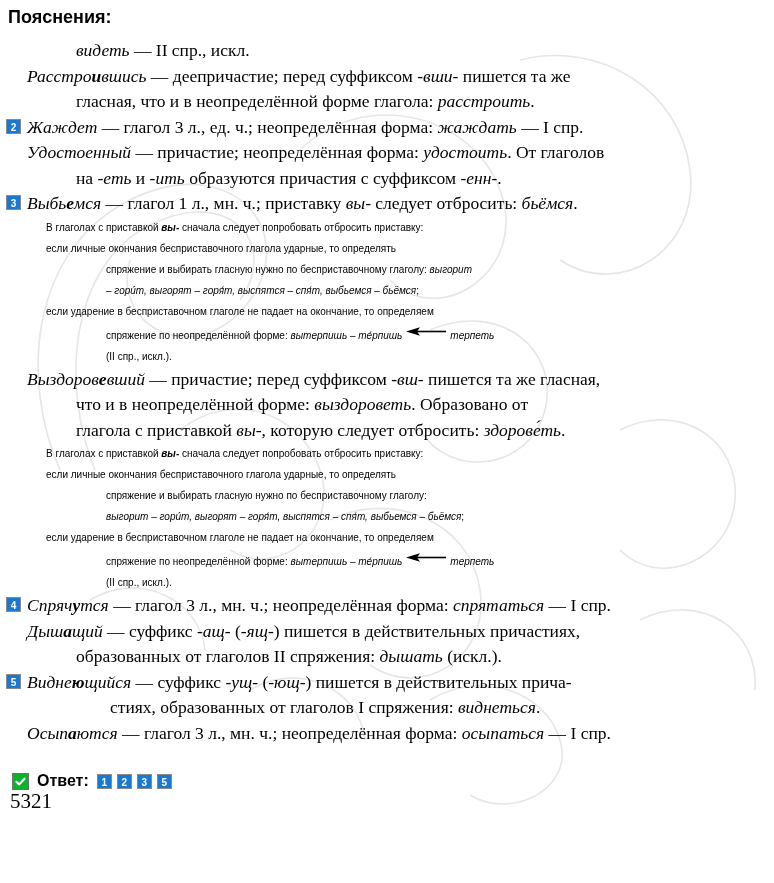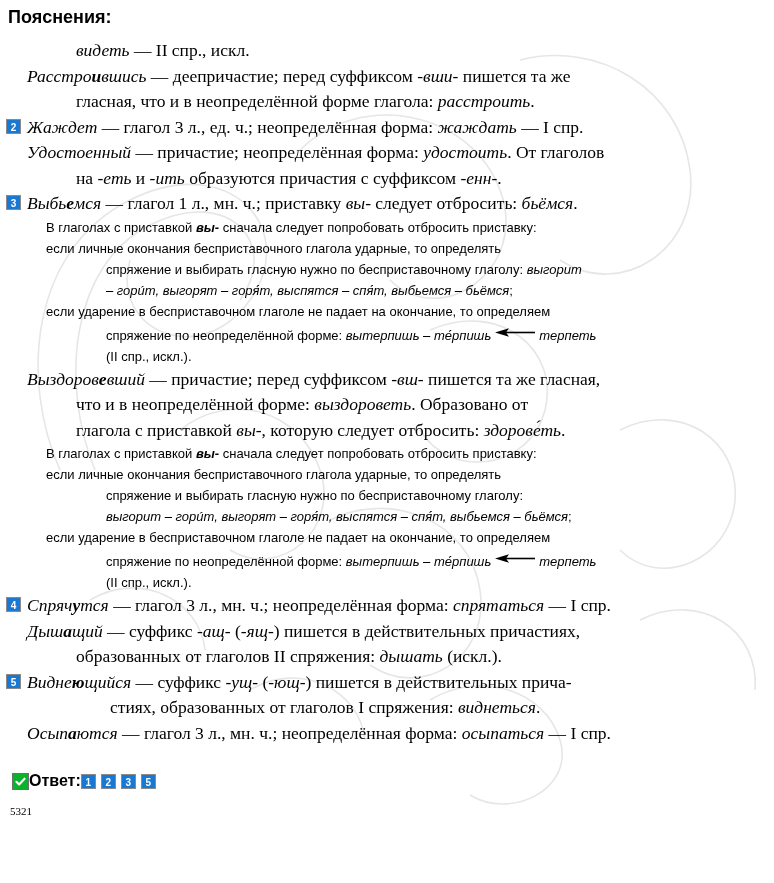--- a/index.html
+++ b/index.html
@@ -70,21 +70,21 @@
     display: block;
     margin-left: -70px;
   }
 
   .it { font-style: italic; }
   .bd { font-weight: bold; }
 
   
   .rule {
     font-family: "Liberation Sans", "DejaVu Sans", sans-serif;
-    font-size: 13px;
+    font-size: 10px;
     line-height: 21px;
     margin: 0;
   }
   .rule .l0 { display: block; padding-left: 40px; }
   .rule .l1 { display: block; padding-left: 40px; }
   .rule .l2 { display: block; padding-left: 100px; }
   .rule .it { font-style: italic; }
   .rule .bd { font-weight: bold; }
 
   .arrow {
@@ -94,21 +94,21 @@
     height: 6px;
     vertical-align: 3px;
     margin: 0 4px;
   }
 
   
   .answer-row {
     margin-top: 26px;
     display: flex;
     align-items: center;
-    gap: 0;
+    gap: 8px;
     padding-left: 6px;
   }
   .check-box {
     width: 17px;
     height: 17px;
     background: #0ab42a;
     border: 1px solid #6f6f6f;
     box-sizing: border-box;
     display: inline-flex;
     align-items: center;
@@ -119,23 +119,23 @@
     font-weight: bold;
     font-size: 16px;
   }
   .answer-badges {
     display: inline-flex;
     gap: 5px;
   }
   .answer-badges .badge { margin-right: 0; vertical-align: 0; }
 
   .answer-code {
-    font-size: 11px;
+    font-size: 21px;
     line-height: 22px;
-    margin: 10px 0 0 4px;
+    margin: 0 0 0 4px;
     font-family: "Liberation Serif", "DejaVu Serif", serif;
   }
 </style>
 </head>
 <body>
 
 <svg id="watermark" viewBox="0 0 774 883" xmlns="http://www.w3.org/2000/svg">
   <g fill="none" stroke="#e6e6e6" stroke-width="1.6">
     <path d="M60 470 C 20 380, 30 250, 130 200 C 230 150, 300 230, 250 300 C 200 370, 110 330, 130 260"></path>
     <path d="M95 470 C 60 385, 70 265, 150 225 C 230 185, 280 245, 240 300"></path>

